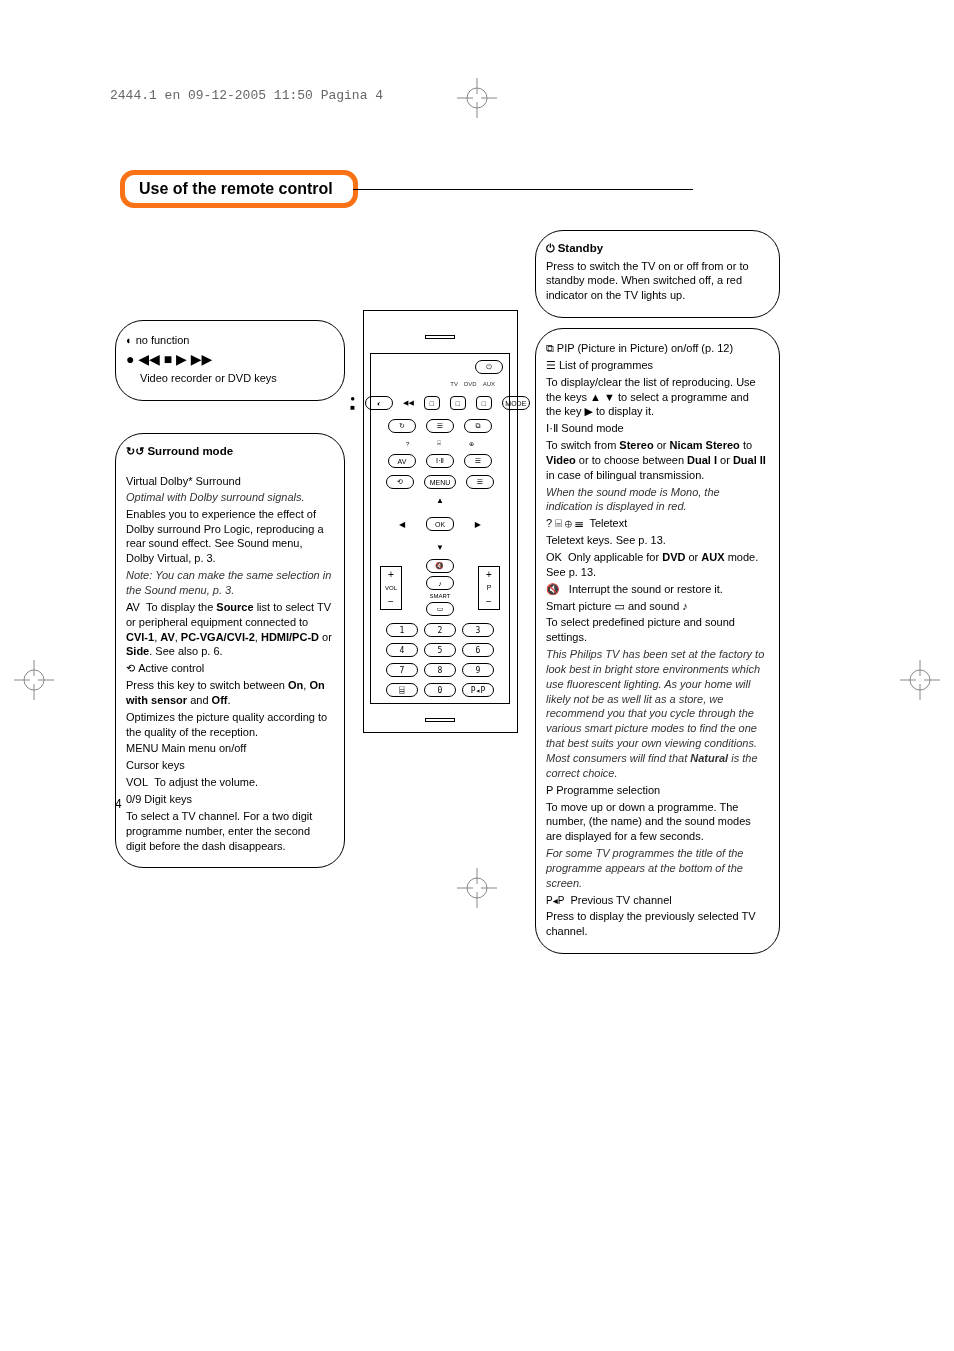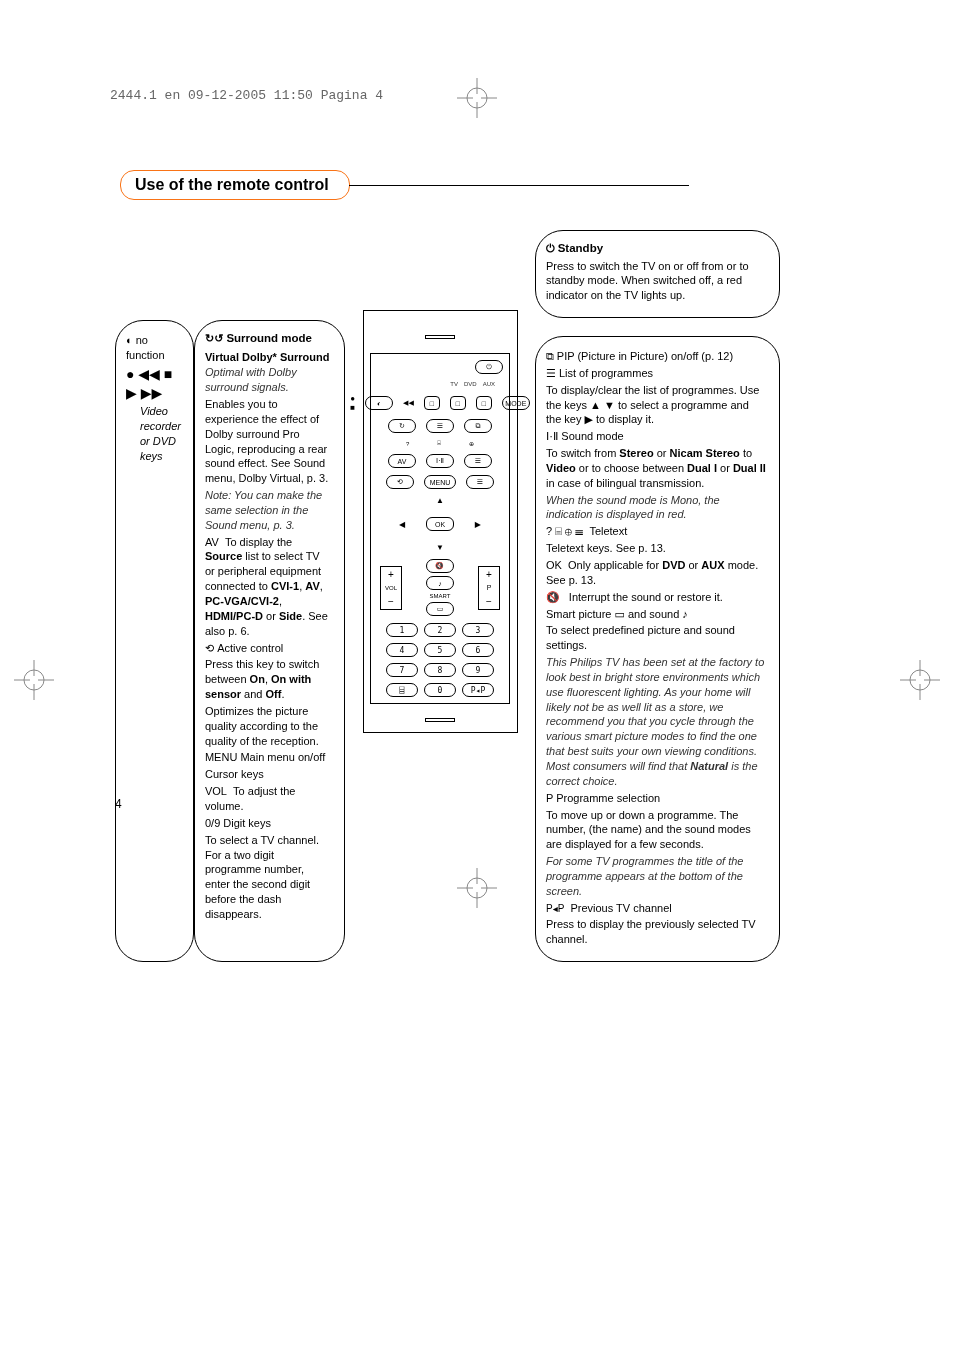--- a/index.html
+++ b/index.html
@@ -41,21 +41,21 @@
   .crop-mark-bottom {
     position: absolute;
     bottom: 70px;
     left: 50%;
     transform: translateX(-50%);
   }
   .title-box {
     position: absolute;
     top: 170px;
     left: 120px;
-    border: 1px solid #f97316;
+    border: 5px solid #f97316;
     border-radius: 14px;
     padding: 5px 20px 5px 14px;
     font-size: 16px;
     font-weight: bold;
   }
   .title-box::after {
     content: "";
     position: absolute;
     top: 50%;
     left: 100%;
@@ -66,50 +66,51 @@
     position: absolute;
     top: 230px;
     left: 115px;
     width: 720px;
     display: flex;
     gap: 10px;
   }
   .left-col {
     width: 230px;
     display: flex;
-    gap: 0;
+    flex-direction: column;
+    gap: 32px;
     margin-top: 90px;
   }
   .center-col {
     width: 170px;
     display: flex;
     flex-direction: column;
     align-items: center;
   }
   .right-col {
     width: 245px;
     display: flex;
     flex-direction: column;
-    gap: 18px;
+    gap: 10px;
   }
   .bubble {
     border: 1px solid #000;
     border-radius: 28px;
     padding: 10px 12px 12px 10px;
     font-size: 11px;
     line-height: 1.35;
   }
   .bubble h4 {
     margin: 0 0 2px 0;
     font-size: 11.5px;
     font-weight: bold;
   }
   .bubble .sub {
-    font-weight: bold;
-    margin-top: 3px;
+    font-weight: normal;
+    margin-top: 15px;
   }
   .bubble .note {
     font-style: italic;
     color: #333;
     margin-top: 1px;
   }
   .bubble p { margin: 2px 0; }
   .kw { font-weight: normal; }
   .remote {
     border: 1.5px solid #000;
@@ -245,21 +246,21 @@
 
   <div class="title-box">Use of the remote control</div>
 
   <div class="columns">
 
     <div class="left-col">
 
       <div class="bubble">
         <p><span class="icon">◐</span><span>no function</span></p>
         <p class="sec"><span style="font-size:14px;">● ◀◀ ■ ▶ ▶▶</span></p>
-        <p style="margin-left:14px;font-style:italic;">Video recorder or DVD keys</p>
+        <p style="margin-left:14px;">Video recorder or DVD keys</p>
       </div>
 
       <div class="bubble">
         <h4><span class="icon">↻↺</span><span>Surround mode</span></h4>
         <div class="sub">Virtual Dolby* Surround</div>
         <div class="note">Optimal with Dolby surround signals.</div>
         <p>Enables you to experience the effect of Dolby surround Pro Logic, reproducing a rear sound effect. See Sound menu, Dolby Virtual, p. 3.</p>
         <div class="note">Note: You can make the same selection in the Sound menu, p. 3.</div>
 
         <p class="sec"><span class="kw">AV</span>&nbsp;&nbsp;<span>To display the <b>Source</b> list to select TV or peripheral equipment connected to <b>CVI-1</b>, <b>AV</b>, <b>PC-VGA/CVI-2</b>,  <b>HDMI/PC-D</b> or <b>Side</b>. See also p. 6.</span></p>
@@ -368,21 +369,21 @@
 
       <div class="bubble">
         <h4><span class="icon">⏻</span><span>Standby</span></h4>
         <p>Press to switch the TV on or off from or to standby mode. When switched off, a red indicator on the TV lights up.</p>
       </div>
 
       <div class="bubble">
         <p><span class="icon">⧉</span><span class="kw">PIP</span> <span>(Picture in Picture) on/off (p. 12)</span></p>
 
         <p class="sec"><span class="icon">☰</span><span class="kw">List of programmes</span></p>
-        <p>To display/clear the list of programmes. Use the keys ▲ ▼ to select a programme and the key ▶ to display it.</p>
+        <p>To display/clear the list of reproducing. Use the keys ▲ ▼ to select a programme and the key ▶ to display it.</p>
 
         <p class="sec"><span class="icon">Ⅰ·Ⅱ</span><span class="kw">Sound mode</span></p>
         <p>To switch from <b>Stereo</b> or <b>Nicam Stereo</b> to <b>Video</b> or to choose between <b>Dual I</b> or <b>Dual II</b> in case of bilingual transmission.</p>
         <div class="note">When the sound mode is Mono, the indication is displayed in red.</div>
 
         <p class="sec"><span class="icon">? ⌸ ⊕ ☰</span>&nbsp;<span class="kw">Teletext</span></p>
         <p>Teletext keys. See p. 13.</p>
 
         <p class="sec"><span class="kw">OK</span>&nbsp;&nbsp;<span>Only applicable for <b>DVD</b> or <b>AUX</b> mode. See p. 13.</span></p>
 

